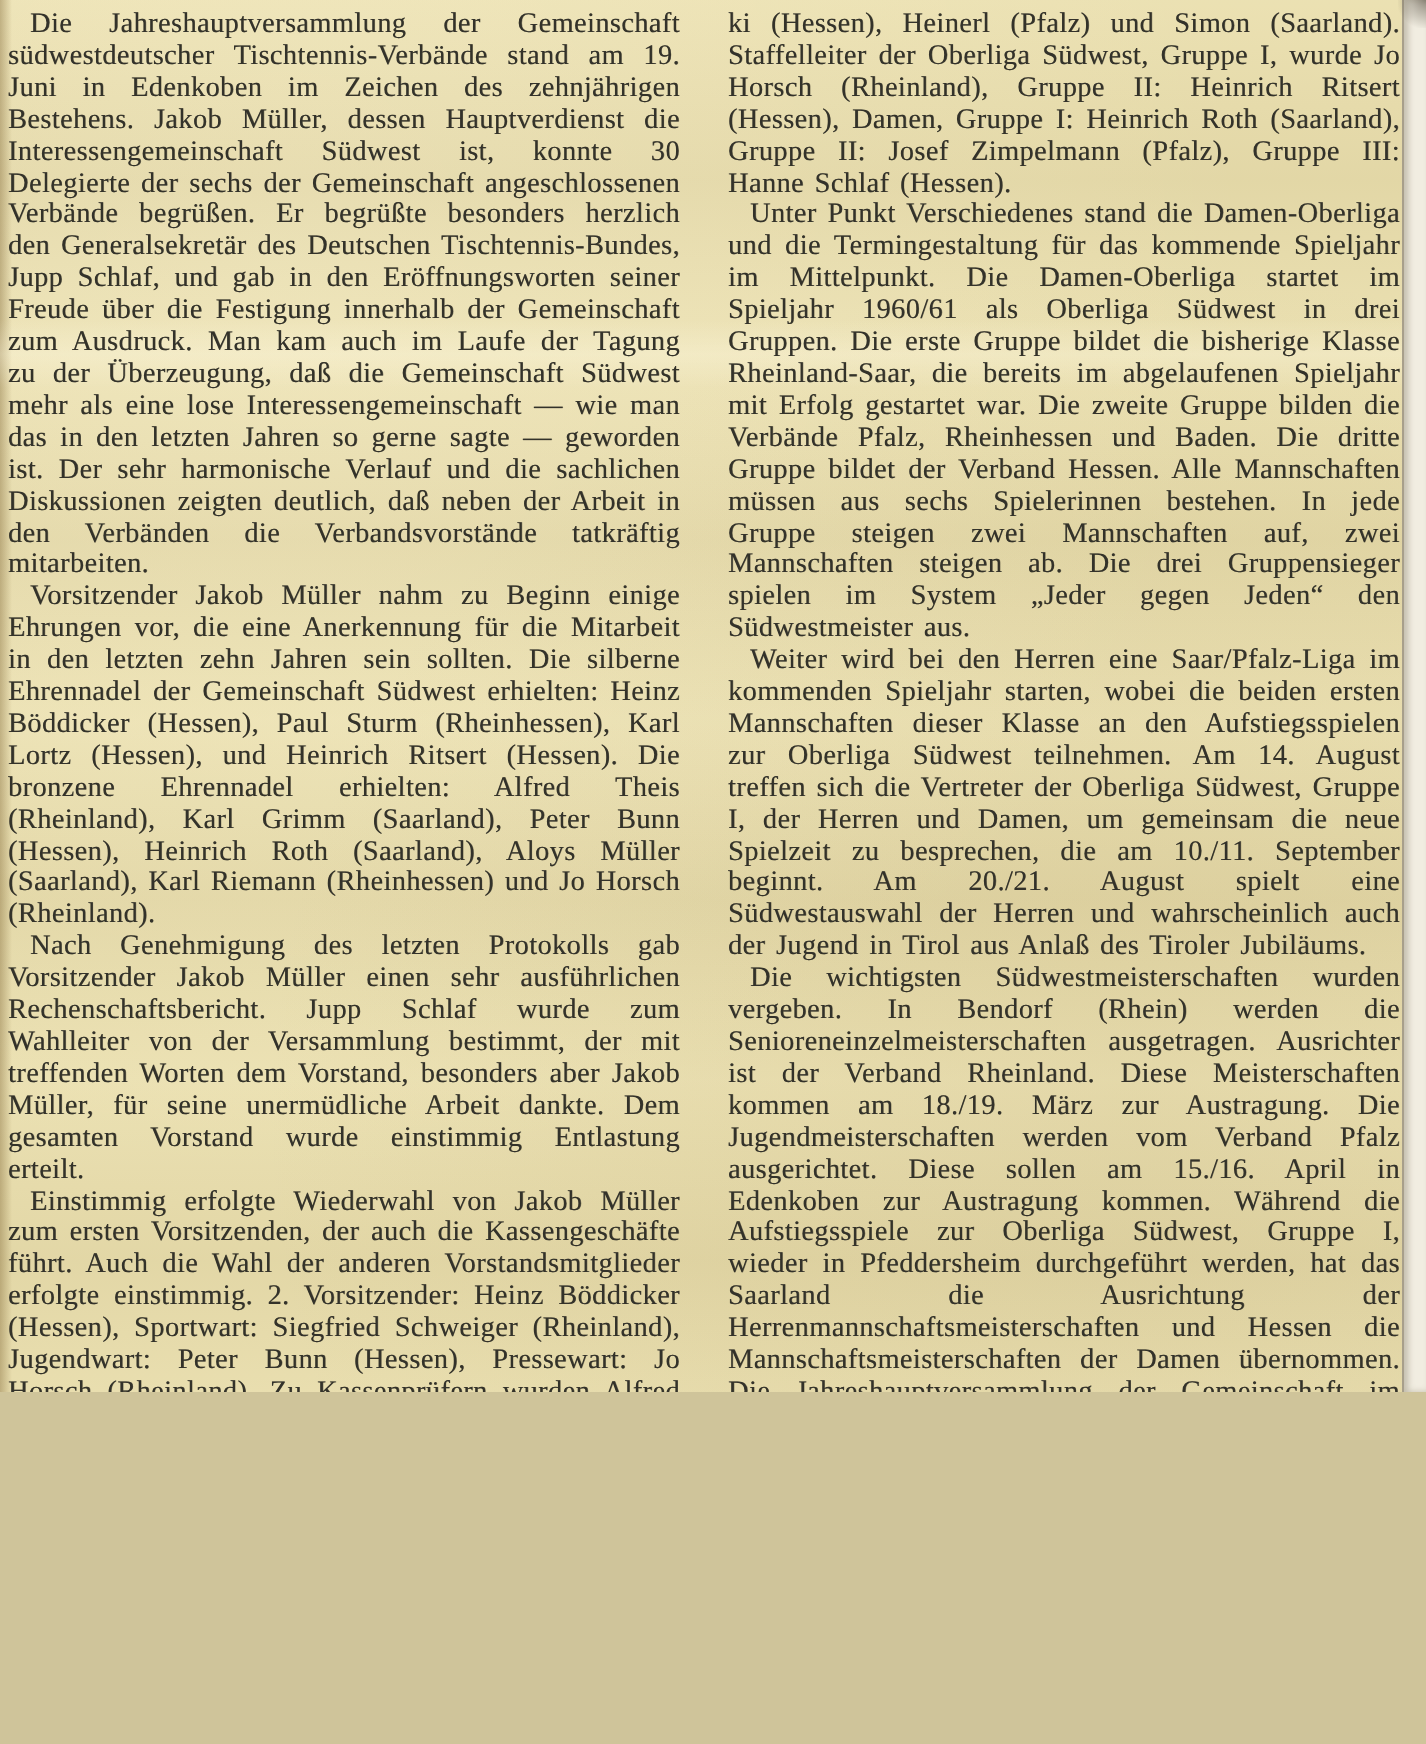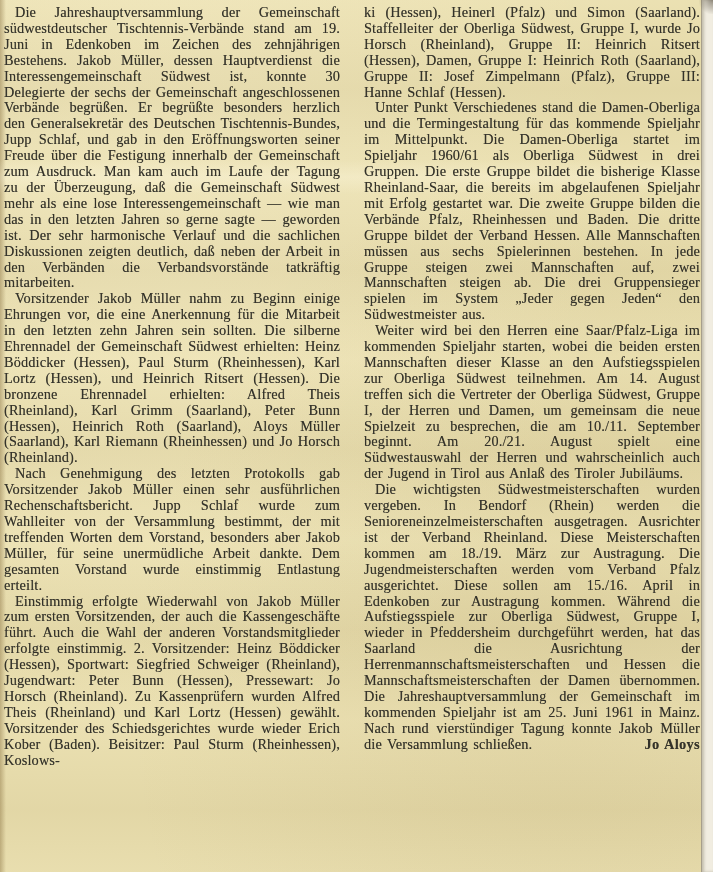--- a/index.html
+++ b/index.html
@@ -3,21 +3,21 @@
 <meta charset="utf-8">
 <style>
   html, body { margin: 0; padding: 0; }
   body {
     width: 713px; height: 872px;
     font-family: "Liberation Serif", "DejaVu Serif", serif;
     background: #cfc49a;
   }
   .page {
     position: relative;
-    width: 713px; height: 872px;
+    width: 713px; height: 696px;
     overflow: hidden;
     background:
       repeating-linear-gradient(180deg,
         rgba(255,250,225,0.10) 0px, rgba(120,100,55,0.06) 90px,
         rgba(255,250,225,0.10) 180px),
       radial-gradient(ellipse at 20% 18%, rgba(255,248,220,0.25), rgba(0,0,0,0) 60%),
       radial-gradient(ellipse at 80% 80%, rgba(150,125,70,0.10), rgba(0,0,0,0) 55%),
       #e9dead;
     color: #33322a;
   }

